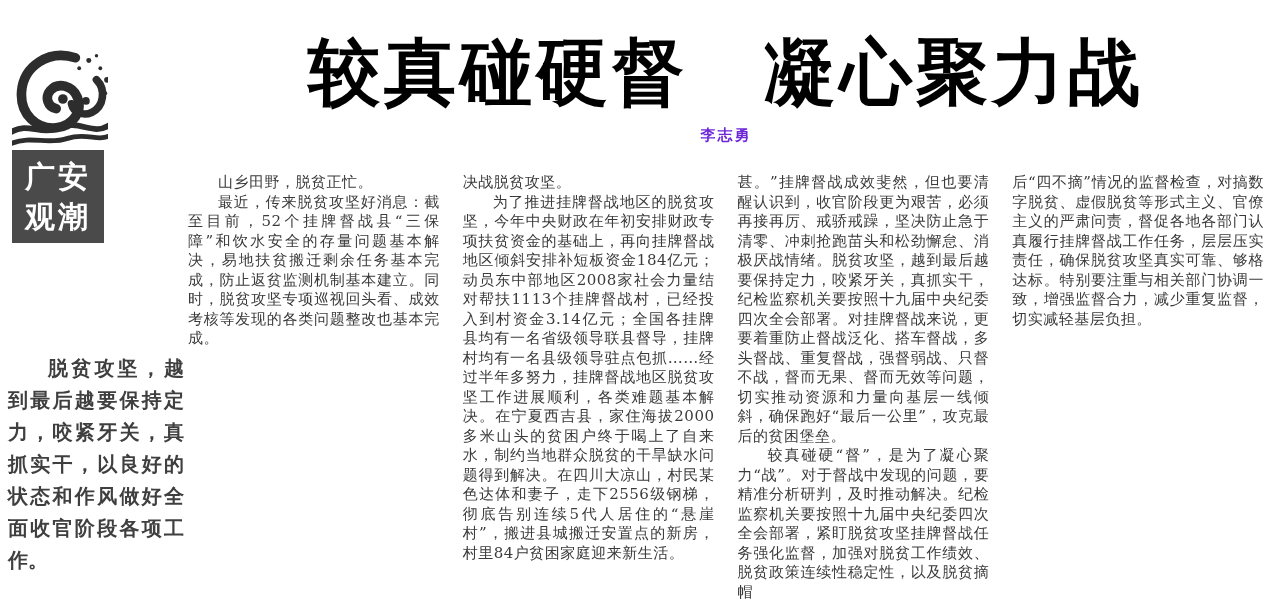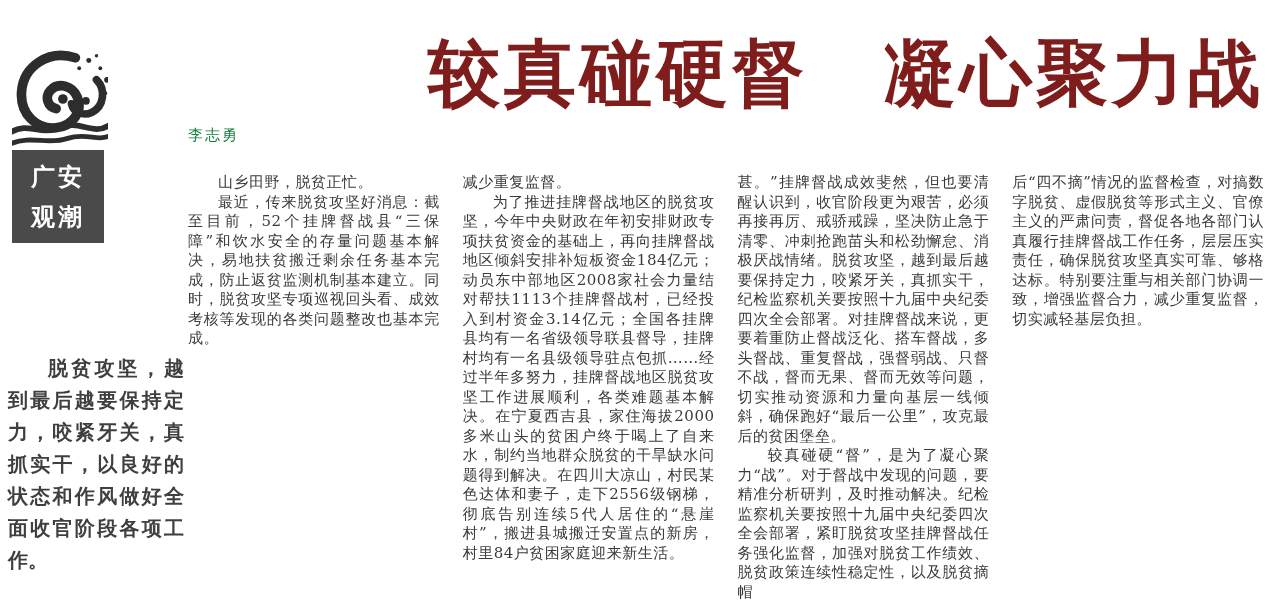--- a/index.html
+++ b/index.html
@@ -5,41 +5,41 @@
   * { margin: 0; padding: 0; box-sizing: border-box; }
   html, body { width: 1280px; height: 610px; background: #ffffff; overflow: hidden; }
   body { font-family: "DejaVu Serif", serif; position: relative; }
 
   
   .masthead { position: absolute; left: 0; top: 0; width: 188px; height: 610px; }
   .wave-logo { position: absolute; left: 12px; top: 50px; width: 96px; height: 98px; }
   .colname-box {
     position: absolute; left: 12px; top: 150px; width: 92px; height: 93px;
     background: #4a4a4a; color: #ffffff; text-align: center;
-    font-weight: bold; font-size: 24px; line-height: 40px; letter-spacing: 3px;
+    font-weight: bold; font-size: 30px; line-height: 40px; letter-spacing: 3px;
     padding-top: 7px; font-family: "DejaVu Serif", serif;
   }
   .pull-quote {
     position: absolute; left: 8px; top: 312px; width: 176px;
     font-family: "DejaVu Sans", sans-serif; font-weight: bold;
     font-size: 20px; line-height: 32px; color: #3f3f3f;
     text-align: justify; text-indent: 2em; margin-top: 40px;
   }
 
   
   .article { position: absolute; left: 188px; top: 0; width: 1076px; height: 610px; }
   .headline {
-    margin-top: 36px; text-align: right;
+    margin-top: 36px; text-align: center;
     font-size: 72px; line-height: 74px; font-weight: 900;
-    color: #7f1d1d; letter-spacing: 4px; font-family: Liberation Sans, sans-serif;
+    color: #000000; letter-spacing: 4px; font-family: Liberation Serif, serif;
     white-space: nowrap;
   }
   .byline {
-    margin-top: 16px; 
-    font-size: 15px; font-weight: normal; color: #15803d; letter-spacing: 2px;
+    margin-top: 16px; text-align: center;
+    font-size: 15px; font-weight: bold; color: #6d28d9; letter-spacing: 2px;
   }
   .cols {
     margin-top: 28px; display: flex; gap: 23px; height: 420px;
   }
   .col { flex: 1 1 0; min-width: 0; }
   .col p {
     font-size: 15px; line-height: 19.5px; letter-spacing: 0.5px;
     color: #3a3a3a; text-align: justify;
   }
   .col p.indent { text-indent: 2em; }
@@ -77,21 +77,21 @@
 
 <main class="article">
   <h1 class="headline">较真碰硬督　凝心聚力战</h1>
   <div class="byline">李志勇</div>
   <div class="cols">
     <div class="col">
       <p class="indent">山乡田野，脱贫正忙。</p>
       <p class="indent">最近，传来脱贫攻坚好消息：截至目前，52个挂牌督战县“三保障”和饮水安全的存量问题基本解决，易地扶贫搬迁剩余任务基本完成，防止返贫监测机制基本建立。同时，脱贫攻坚专项巡视回头看、成效考核等发现的各类问题整改也基本完成。</p>
     </div>
     <div class="col">
-      <p>减少重复监督。</p>
+      <p>决战脱贫攻坚。</p>
       <p class="indent">为了推进挂牌督战地区的脱贫攻坚，今年中央财政在年初安排财政专项扶贫资金的基础上，再向挂牌督战地区倾斜安排补短板资金184亿元；动员东中部地区2008家社会力量结对帮扶1113个挂牌督战村，已经投入到村资金3.14亿元；全国各挂牌县均有一名省级领导联县督导，挂牌村均有一名县级领导驻点包抓……经过半年多努力，挂牌督战地区脱贫攻坚工作进展顺利，各类难题基本解决。在宁夏西吉县，家住海拔2000多米山头的贫困户终于喝上了自来水，制约当地群众脱贫的干旱缺水问题得到解决。在四川大凉山，村民某色达体和妻子，走下2556级钢梯，彻底告别连续5代人居住的“悬崖村”，搬进县城搬迁安置点的新房，村里84户贫困家庭迎来新生活。</p>
     </div>
     <div class="col">
       <p>甚。”挂牌督战成效斐然，但也要清醒认识到，收官阶段更为艰苦，必须再接再厉、戒骄戒躁，坚决防止急于清零、冲刺抢跑苗头和松劲懈怠、消极厌战情绪。脱贫攻坚，越到最后越要保持定力，咬紧牙关，真抓实干，纪检监察机关要按照十九届中央纪委四次全会部署。对挂牌督战来说，更要着重防止督战泛化、搭车督战，多头督战、重复督战，强督弱战、只督不战，督而无果、督而无效等问题，切实推动资源和力量向基层一线倾斜，确保跑好“最后一公里”，攻克最后的贫困堡垒。</p>
       <p class="indent">较真碰硬“督”，是为了凝心聚力“战”。对于督战中发现的问题，要精准分析研判，及时推动解决。纪检监察机关要按照十九届中央纪委四次全会部署，紧盯脱贫攻坚挂牌督战任务强化监督，加强对脱贫工作绩效、脱贫政策连续性稳定性，以及脱贫摘帽</p>
     </div>
     <div class="col">
       <p>后“四不摘”情况的监督检查，对搞数字脱贫、虚假脱贫等形式主义、官僚主义的严肃问责，督促各地各部门认真履行挂牌督战工作任务，层层压实责任，确保脱贫攻坚真实可靠、够格达标。特别要注重与相关部门协调一致，增强监督合力，减少重复监督，切实减轻基层负担。</p>
     </div>
   </div>

